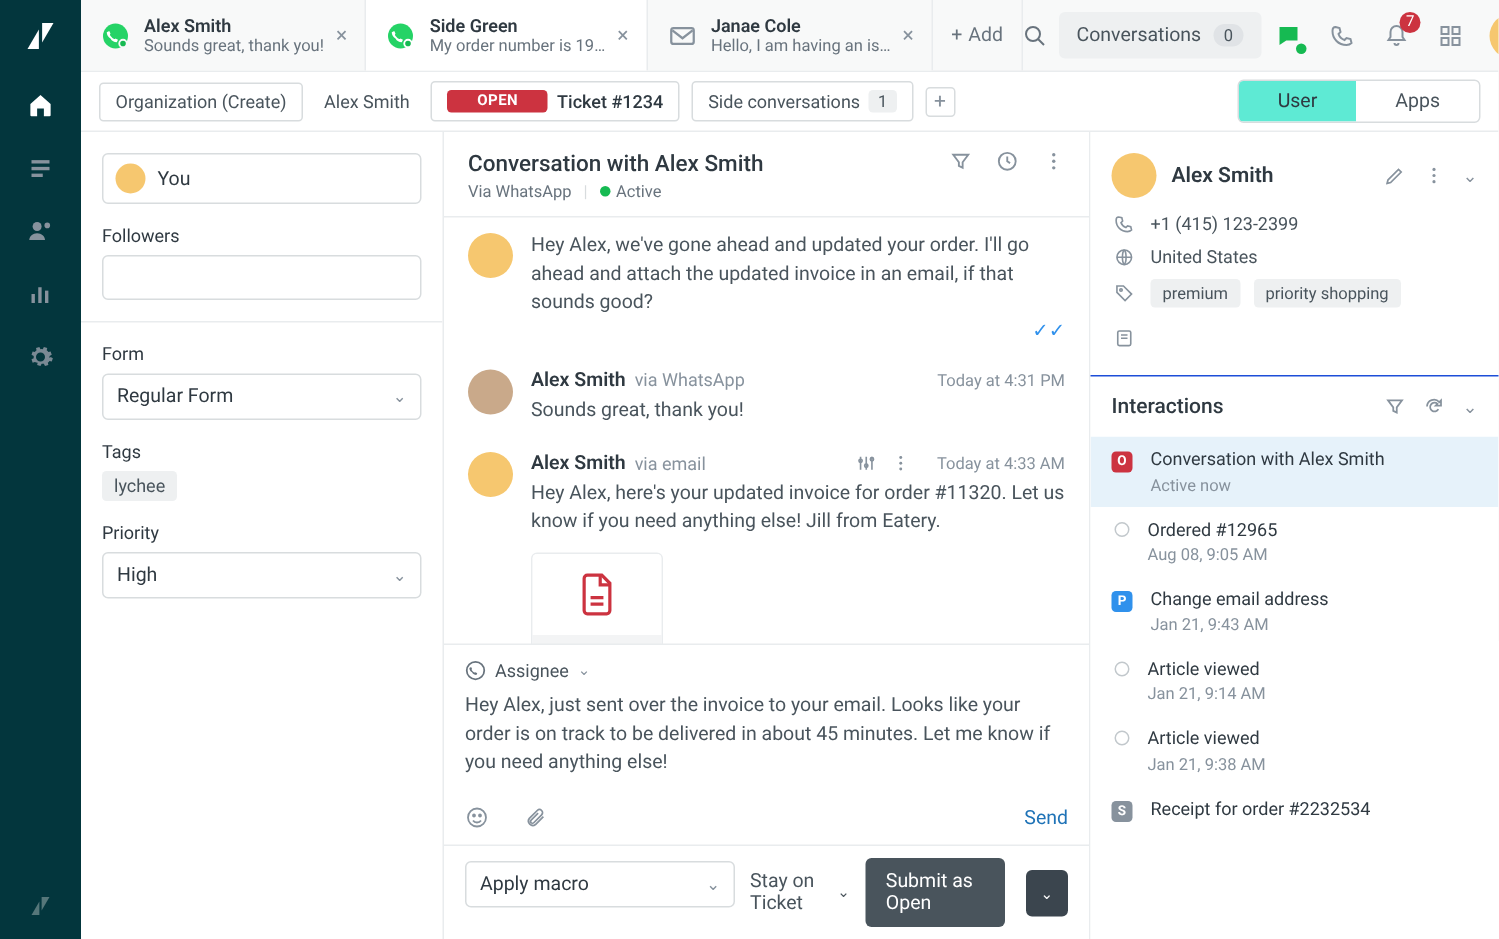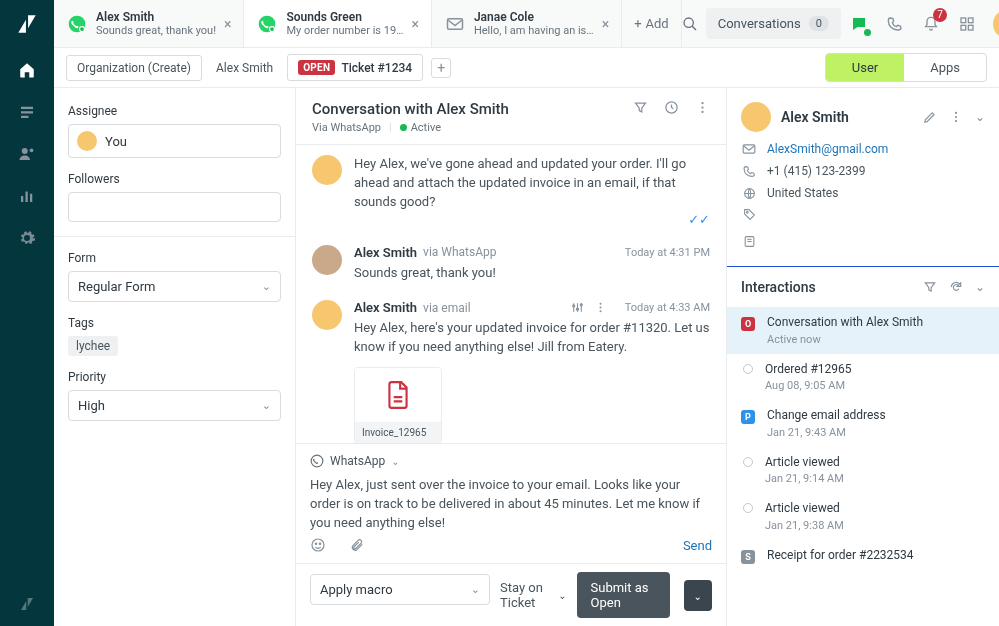--- a/index.html
+++ b/index.html
@@ -33,28 +33,28 @@
   .topright { margin-left:auto; display:flex;align-items:center;gap:16px;padding-right:14px; }
   .tr-icon { width:20px;height:20px;display:flex;align-items:center;justify-content:center;color:#68737d;cursor:pointer;position:relative;}
   .chatdot-green::after{content:'';position:absolute;bottom:-2px;right:-2px;width:7px;height:7px;background:#16ba52;border-radius:50%;}
   .bell-badge { position:absolute; top:-6px; right:-6px; background:#cc3340; color:#fff; font-size:10px; border-radius:8px; padding:0 4px; line-height:14px;}
   .avatar-top { width:30px;height:30px;border-radius:50%;background:#f6c76f;display:flex;align-items:center;justify-content:center; }
 
   
   .subbar { height:40px; background:#fff; border-bottom:1px solid #e9ecee; display:flex; align-items:center; padding:0 12px; gap:8px;}
   .bc { border:1px solid #d8dcde;border-radius:3px;padding:5px 10px;font-size:12px;color:#49545c;cursor:pointer;background:#fff;}
   .bc.noborder{border:none;padding:5px 6px;}
-  .open-badge { background:#cc3340;color:#fff;font-size:10px;font-weight:700;padding:2px 5px;border-radius:3px;letter-spacing:0.3px;}
+  .open-badge { background:#cc3340;color:#fff;font-size:10px;font-weight:700;padding:2px 20px;border-radius:3px;letter-spacing:0.3px;}
   .ticketid { font-size:12px;color:#2f3941;font-weight:500;}
   .side-conv { display:flex;align-items:center;gap:6px;}
   .sc-count { background:#eef0f1;border-radius:3px;padding:1px 6px;font-size:11px;}
   .plusbox{width:20px;height:20px;border:1px solid #d8dcde;border-radius:3px;display:flex;align-items:center;justify-content:center;color:#87929d;font-size:14px;cursor:pointer;}
   .subright{margin-left:auto;display:flex;border:1px solid #d8dcde;border-radius:4px;overflow:hidden;}
   .subright .seg{padding:6px 26px;font-size:13px;cursor:pointer;color:#49545c;}
-  .subright .seg.active{background:#bef264;color:#2f3941;}
+  .subright .seg.active{background:#5eead4;color:#2f3941;}
 
   
   .body { flex:1; display:flex; min-height:0; }
 
   
   .pane-left { width:242px; padding:14px 14px; background:#fff; border-right:1px solid #e9ecee; overflow:auto;}
   .fld-label { font-size:12px; color:#2f3941; margin-bottom:6px; margin-top:2px;}
   .assignee-box{border:1px solid #d8dcde;border-radius:4px;padding:6px 8px;display:flex;align-items:center;gap:8px;}
   .assignee-box .av{width:20px;height:20px;border-radius:50%;background:#f6c76f;}
   .flw-box{border:1px solid #d8dcde;border-radius:4px;height:30px;margin-bottom:6px;}
@@ -88,21 +88,21 @@
   .check-ic{color:#3091ec;margin-left:auto;font-size:13px;}
   .attach{margin-top:10px;width:88px;border:1px solid #e9ecee;border-radius:4px;overflow:hidden;}
   .attach .aicon{height:54px;display:flex;align-items:center;justify-content:center;color:#cc3340;background:#fff;}
   .attach .ainfo{background:#f3f4f5;padding:5px 7px;}
   .attach .aname{font-size:10px;color:#49545c;}
   .mtools{display:flex;gap:10px;margin-left:auto;color:#87929d;align-items:center;}
 
   .composer{border-top:1px solid #e9ecee;padding:10px 14px;}
   .comp-channel{display:flex;align-items:center;gap:6px;font-size:12px;color:#49545c;margin-bottom:8px;cursor:pointer;}
   .comp-text{font-size:13px;color:#49545c;line-height:1.45;min-height:54px;}
-  .comp-row{display:flex;align-items:center;gap:24px;margin-top:4px;color:#87929d;}
+  .comp-row{display:flex;align-items:center;gap:24px;margin-top:18px;color:#87929d;}
   .comp-row .send{margin-left:auto;color:#1f73b7;font-size:13px;cursor:pointer;}
 
   .macro-row{border-top:1px solid #e9ecee;padding:8px 14px;display:flex;align-items:center;gap:10px;}
   .macro{flex:0 0 180px;}
   .stay{margin-left:auto;font-size:13px;color:#49545c;display:flex;align-items:center;gap:4px;cursor:pointer;}
   .submit{background:#49545c;color:#fff;border-radius:4px;padding:8px 14px;font-size:13px;cursor:pointer;display:flex;align-items:center;}
   .submit-caret{background:#3b454e;color:#fff;border-radius:4px;padding:8px 10px;cursor:pointer;margin-left:4px;}
 
   
   .pane-right{width:272px;background:#fff;display:flex;flex-direction:column;min-width:0;}
@@ -206,21 +206,21 @@
         </div>
         <div class="tab active">
           <div class="tab-icon">
             <svg width="20" height="20" viewBox="0 0 24 24">
                 <circle cx="12" cy="12" r="10" fill="#25d366"></circle>
                 <path d="M8 14c1 2 3 3 5 3l1-2-2-1c-1 1-2 0-3-1s-2-2-1-3l-1-2-2 1c0 2 1 4 3 5z" fill="#fff"></path>
                 <circle cx="18" cy="18" r="3" fill="#16ba52" stroke="#fff" stroke-width="1.5"></circle>
               </svg>
           </div>
           <div class="titles">
-            <div class="t1">Sounds Green</div>
+            <div class="t1">Side Green</div>
             <div class="t2">My order number is 19…</div>
           </div>
           <div class="close">×</div>
         </div>
         <div class="tab">
           <div class="tab-icon">
             <svg width="18" height="14" viewBox="0 0 24 18" fill="none" stroke="#87929d" stroke-width="2">
                 <rect x="2" y="2" width="20" height="14" rx="2"></rect>
                 <path d="M3 4l9 7 9-7"></path>
               </svg>
@@ -280,31 +280,34 @@
       </div>
     </div>
 
     <div class="subbar">
       <div class="bc">Organization (Create)</div>
       <div class="bc noborder">Alex Smith</div>
       <div class="bc" style="display:flex;gap:6px;align-items:center;">
         <span class="open-badge">OPEN</span>
         <span class="ticketid">Ticket #1234</span>
       </div>
+      <div class="bc side-conv">
+        <span>Side conversations</span>
+        <span class="sc-count">1</span>
+      </div>
       <div class="plusbox">+</div>
       <div class="subright">
         <div class="seg active">User</div>
         <div class="seg">Apps</div>
       </div>
     </div>
 
     <div class="body">
 
       <div class="pane-left">
-        <div class="fld-label">Assignee</div>
         <div class="assignee-box">
           <div class="av"></div>
           <span>You</span>
         </div>
         <div class="fld-label" style="margin-top:14px;">Followers</div>
         <div class="flw-box"></div>
         <div class="divider"></div>
         <div class="fld-label">Form</div>
         <div class="select">
           <span>Regular Form</span>
@@ -420,21 +423,21 @@
             </div>
           </div>
         </div>
 
         <div class="composer">
           <div class="comp-channel">
             <svg width="14" height="14" viewBox="0 0 24 24" fill="none" stroke="#68737d" stroke-width="2">
                 <circle cx="12" cy="12" r="10"></circle>
                 <path d="M8 14c1 2 3 3 5 3l1-2-2-1c-1 1-2 0-3-1s-2-2-1-3l-1-2-2 1c0 2 1 4 3 5z" fill="#68737d" stroke="none"></path>
               </svg>
-            <span>WhatsApp</span>
+            <span>Assignee</span>
             <span style="font-size:10px;color:#87929d;">⌄</span>
           </div>
           <div class="comp-text">Hey Alex, just sent over the invoice to your email. Looks like your order is on track to be delivered in about 45 minutes. Let me know if you need anything else!</div>
           <div class="comp-row">
             <span>
                 <svg width="16" height="16" viewBox="0 0 24 24" fill="none" stroke="currentColor" stroke-width="1.8">
                   <circle cx="12" cy="12" r="9"></circle>
                   <circle cx="9" cy="10" r="1" fill="currentColor"></circle>
                   <circle cx="15" cy="10" r="1" fill="currentColor"></circle>
                   <path d="M8 15c1 1.5 2.5 2 4 2s3-.5 4-2"></path>
@@ -483,29 +486,20 @@
                   <circle cx="12" cy="12" r="1.8"></circle>
                   <circle cx="12" cy="19" r="1.8"></circle>
                 </svg>
               </span>
             <span style="font-size:12px;">⌄</span>
           </div>
         </div>
         <div class="cust-rows">
           <div class="crow">
             <span class="cic">
-                <svg width="14" height="12" viewBox="0 0 24 18" fill="none" stroke="currentColor" stroke-width="2">
-                  <rect x="2" y="2" width="20" height="14" rx="2"></rect>
-                  <path d="M3 4l9 7 9-7"></path>
-                </svg>
-              </span>
-            <a>AlexSmith@gmail.com</a>
-          </div>
-          <div class="crow">
-            <span class="cic">
                 <svg width="13" height="13" viewBox="0 0 24 24" fill="none" stroke="currentColor" stroke-width="2">
                   <path d="M5 3l4 1 1 4-2 2c1 3 3 5 6 6l2-2 4 1 1 4c-1 1-3 2-5 2-8 0-14-6-14-14 0-2 1-4 3-4z"></path>
                 </svg>
               </span>
             <span>+1 (415) 123-2399</span>
           </div>
           <div class="crow">
             <span class="cic">
                 <svg width="13" height="13" viewBox="0 0 24 24" fill="none" stroke="currentColor" stroke-width="2">
                   <circle cx="12" cy="12" r="9"></circle>
@@ -514,20 +508,24 @@
               </span>
             <span>United States</span>
           </div>
           <div class="crow">
             <span class="cic">
                 <svg width="13" height="13" viewBox="0 0 24 24" fill="none" stroke="currentColor" stroke-width="2">
                   <path d="M3 3h8l10 10-8 8L3 11z"></path>
                   <circle cx="8" cy="8" r="1.5"></circle>
                 </svg>
               </span>
+            <span>
+              <span class="pill">premium</span>
+              <span class="pill">priority shopping</span>
+            </span>
           </div>
           <div class="crow" style="align-items:flex-start;">
             <span class="cic" style="margin-top:6px;">
                 <svg width="13" height="13" viewBox="0 0 24 24" fill="none" stroke="currentColor" stroke-width="2">
                   <rect x="4" y="3" width="16" height="18" rx="2"></rect>
                   <line x1="8" y1="8" x2="16" y2="8"></line>
                   <line x1="8" y1="12" x2="16" y2="12"></line>
                 </svg>
               </span>
           </div>

